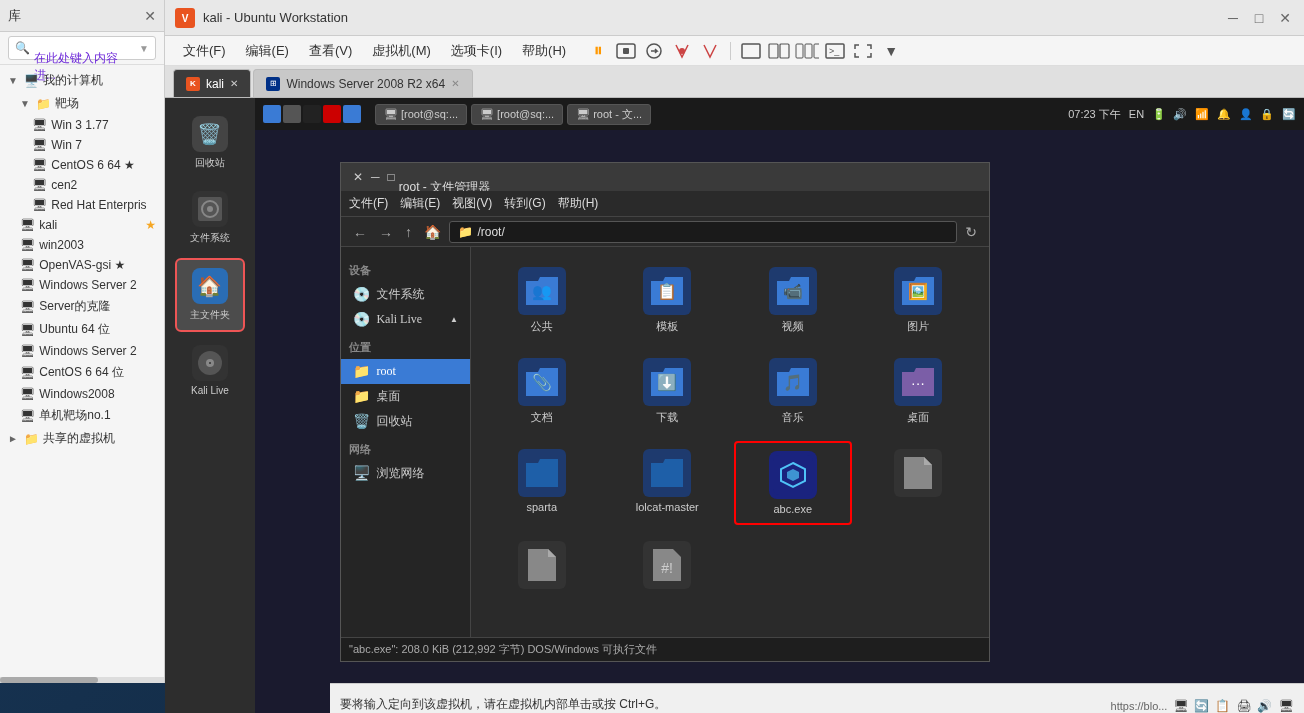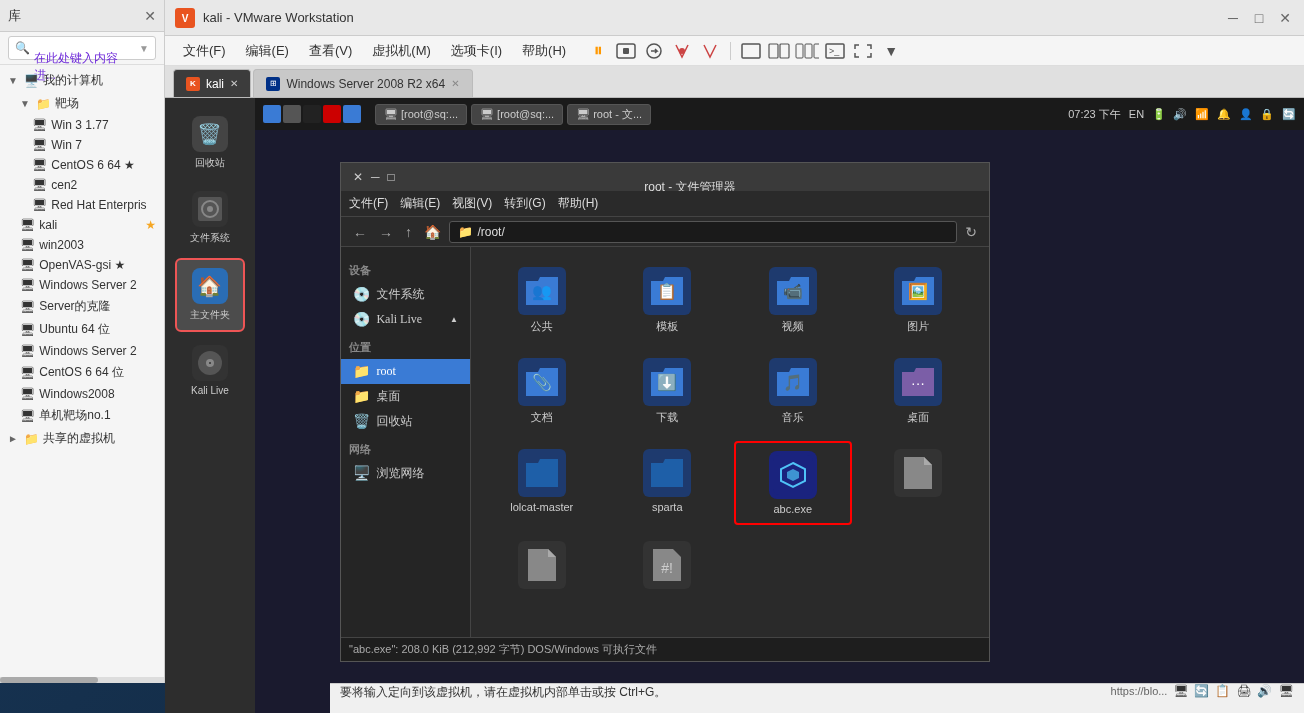--- a/index.html
+++ b/index.html
@@ -50,21 +50,21 @@
     .kali-sidebar-label { font-size: 10px; color: #ccc; text-align: center; }
 
     
     .kali-top-bar { background: #1a1a1a; height: 32px; display: flex; align-items: center; padding: 0 8px; flex-shrink: 0; gap: 6px; }
     .kali-top-btn { background: #444; color: #ccc; font-size: 11px; padding: 2px 8px; border-radius: 3px; cursor: pointer; border: 1px solid #555; }
     .kali-status-right { margin-left: auto; display: flex; align-items: center; gap: 8px; color: #ccc; font-size: 11px; }
 
     
     .file-manager { position: absolute; top: 32px; left: 85px; width: 650px; height: 500px; background: #2a2a2a; border: 1px solid #555; display: flex; flex-direction: column; z-index: 10; }
     .fm-title-bar { background: #3a3a3a; height: 28px; display: flex; align-items: center; padding: 0 8px; color: #ddd; font-size: 12px; }
-    .fm-title-text { flex: 1; text-align: center; margin-top: 20px; }
+    .fm-title-text { flex: 1; text-align: left; margin-top: 20px; }
     .fm-title-btn { background: none; border: none; color: #ccc; cursor: pointer; font-size: 12px; padding: 0 4px; }
     .fm-menu-bar { background: #2a2a2a; height: 26px; display: flex; align-items: center; padding: 0 8px; border-bottom: 1px solid #444; gap: 12px; }
     .fm-menu-item { color: #ddd; font-size: 12px; cursor: pointer; }
     .fm-toolbar { background: #2a2a2a; height: 30px; display: flex; align-items: center; padding: 0 8px; border-bottom: 1px solid #444; gap: 4px; }
     .fm-nav-btn { background: none; border: none; color: #aaa; cursor: pointer; font-size: 14px; padding: 2px 4px; }
     .fm-path-bar { flex: 1; background: #1a1a1a; border: 1px solid #555; border-radius: 3px; height: 22px; display: flex; align-items: center; padding: 0 8px; color: #ddd; font-size: 12px; }
     .fm-body { display: flex; flex: 1; overflow: hidden; }
     .fm-sidebar { width: 130px; background: #252525; border-right: 1px solid #444; padding: 8px 0; overflow-y: auto; font-family: Liberation Serif, serif; }
     .fm-sidebar-section { padding: 4px 8px; color: #888; font-size: 11px; font-weight: bold; margin-top: 4px; }
     .fm-sidebar-item { display: flex; align-items: center; gap: 6px; padding: 4px 12px; cursor: pointer; color: #ccc; font-size: 12px; }
@@ -84,21 +84,21 @@
     .library-close { background: none; border: none; cursor: pointer; font-size: 14px; color: #666; }
     .library-search { padding: 4px 8px; border-bottom: 1px solid #ddd; }
     .library-search-input { width: 100%; height: 24px; background: white; border: 1px solid #ccc; border-radius: 3px; padding: 0 6px; font-size: 12px; display: flex; align-items: center; color: #999; }
     .library-tree { flex: 1; overflow-y: auto; padding: 4px 0; }
     .tree-item { padding: 3px 8px; font-size: 12px; color: #333; cursor: pointer; display: flex; align-items: center; gap: 4px; }
     .tree-expand { width: 12px; font-size: 10px; color: #666; }
     .tree-indent { padding-left: 20px; }
     .tree-indent2 { padding-left: 32px; }
 
     
-    .bottom-bar { position: absolute; bottom: 0; left: 165px; right: 0; height: 30px; background: #f0f0f0; border-top: 1px solid #ccc; display: flex; align-items: flex-start; padding: 0 10px; font-size: 12px; color: #333; }
+    .bottom-bar { position: absolute; bottom: 0; left: 165px; right: 0; height: 30px; background: #f0f0f0; border-top: 1px solid #ccc; display: flex; align-items: flex-end; padding: 0 10px; font-size: 12px; color: #333; }
     .bottom-right { margin-left: auto; display: flex; align-items: center; gap: 6px; }
 
     
     ::-webkit-scrollbar { width: 6px; }
     ::-webkit-scrollbar-track { background: #1a1a1a; }
     ::-webkit-scrollbar-thumb { background: #555; border-radius: 3px; }
 
     .vm-main-area { flex: 1; display: flex; flex-direction: column; overflow: hidden; }
   </style>
 </head>
@@ -251,21 +251,21 @@
 
   <div class="vmware-window">
 
     <div class="title-bar">
       <div class="title-bar-logo">
         <svg width="18" height="18" viewBox="0 0 18 18">
           <rect width="18" height="18" rx="2" fill="#e95420"></rect>
           <text x="9" y="13" text-anchor="middle" font-size="10" fill="white" font-weight="bold">V</text>
         </svg>
       </div>
-      <span class="title-bar-text">kali - VMware Workstation</span>
+      <span class="title-bar-text">kali - Ubuntu Workstation</span>
       <div class="title-bar-controls">
         <button class="title-btn">─</button>
         <button class="title-btn">□</button>
         <button class="title-btn">✕</button>
       </div>
     </div>
 
     <div class="menu-bar">
       <span class="menu-item">文件(F)</span>
       <span class="menu-item">编辑(E)</span>
@@ -563,29 +563,29 @@
                   </div>
                   <span class="fm-file-label">桌面</span>
                 </div>
 
                 <div class="fm-file-item">
                   <div class="fm-file-icon" style="background:#1e3a6e;">
                     <svg width="40" height="36" viewBox="0 0 40 36">
                         <path d="M4 8 L16 8 L18 4 L36 4 L36 32 L4 32 Z" fill="#1e5fa8"></path>
                       </svg>
                   </div>
+                  <span class="fm-file-label">sparta</span>
+                </div>
+                <div class="fm-file-item">
+                  <div class="fm-file-icon" style="background:#1e3a6e;">
+                    <svg width="40" height="36" viewBox="0 0 40 36">
+                        <path d="M4 8 L16 8 L18 4 L36 4 L36 32 L4 32 Z" fill="#1e5fa8"></path>
+                      </svg>
+                  </div>
                   <span class="fm-file-label">lolcat-master</span>
-                </div>
-                <div class="fm-file-item">
-                  <div class="fm-file-icon" style="background:#1e3a6e;">
-                    <svg width="40" height="36" viewBox="0 0 40 36">
-                        <path d="M4 8 L16 8 L18 4 L36 4 L36 32 L4 32 Z" fill="#1e5fa8"></path>
-                      </svg>
-                  </div>
-                  <span class="fm-file-label">sparta</span>
                 </div>
                 <div class="fm-file-item selected">
                   <div class="fm-file-icon" style="background:#1a237e;border-radius:8px;">
                     <svg width="40" height="40" viewBox="0 0 40 40">
                       <rect width="40" height="40" rx="6" fill="#1a237e"></rect>
                       <polygon points="20,8 32,14 32,26 20,32 8,26 8,14" fill="none" stroke="#4fc3f7" stroke-width="2"></polygon>
                       <polygon points="20,14 26,17 26,23 20,26 14,23 14,17" fill="#4fc3f7" opacity="0.7"></polygon>
                     </svg>
                   </div>
                   <span class="fm-file-label">abc.exe</span>

